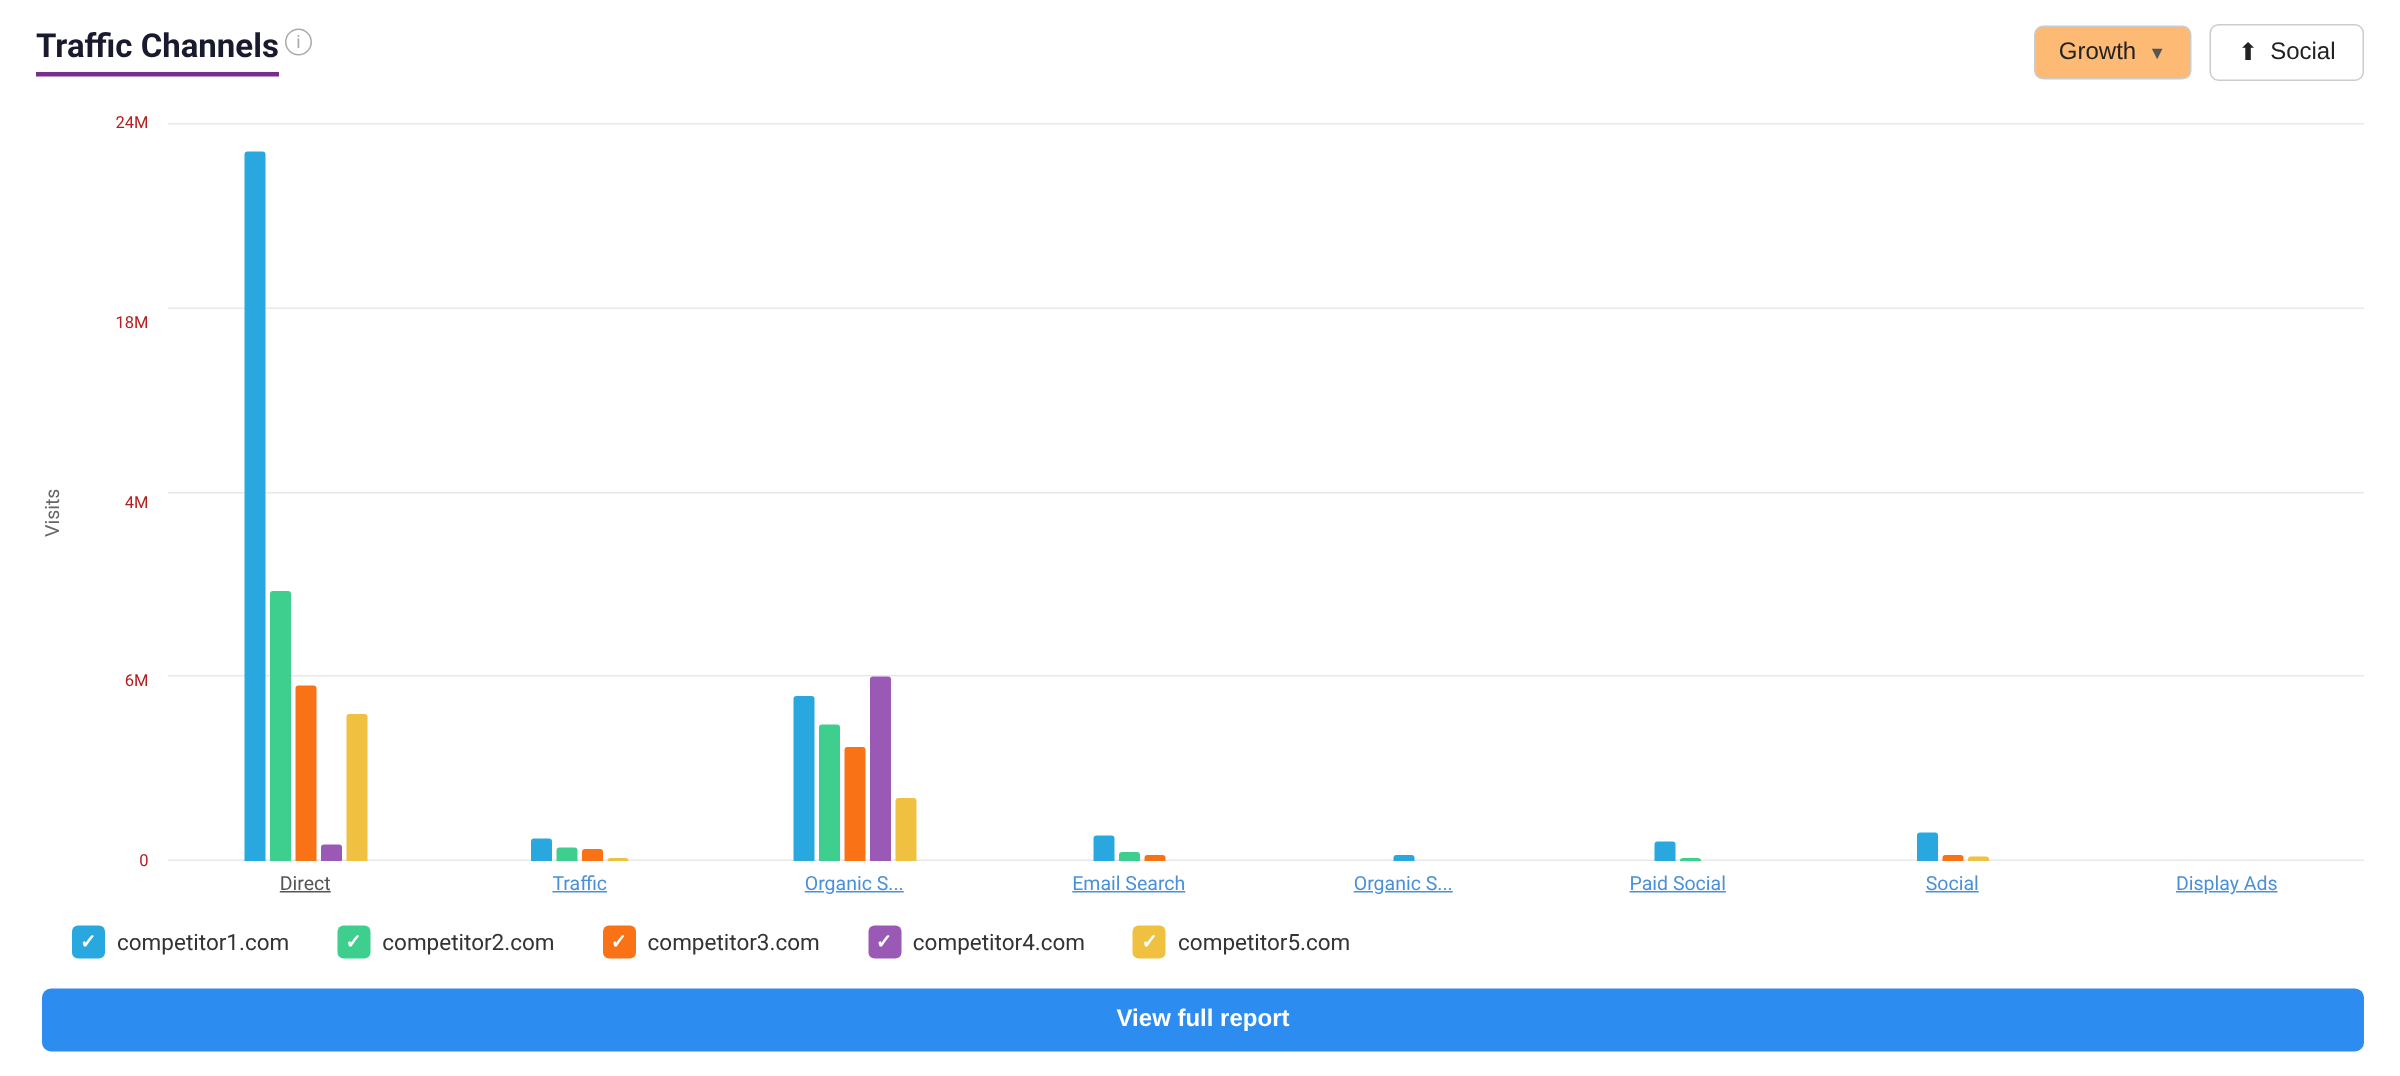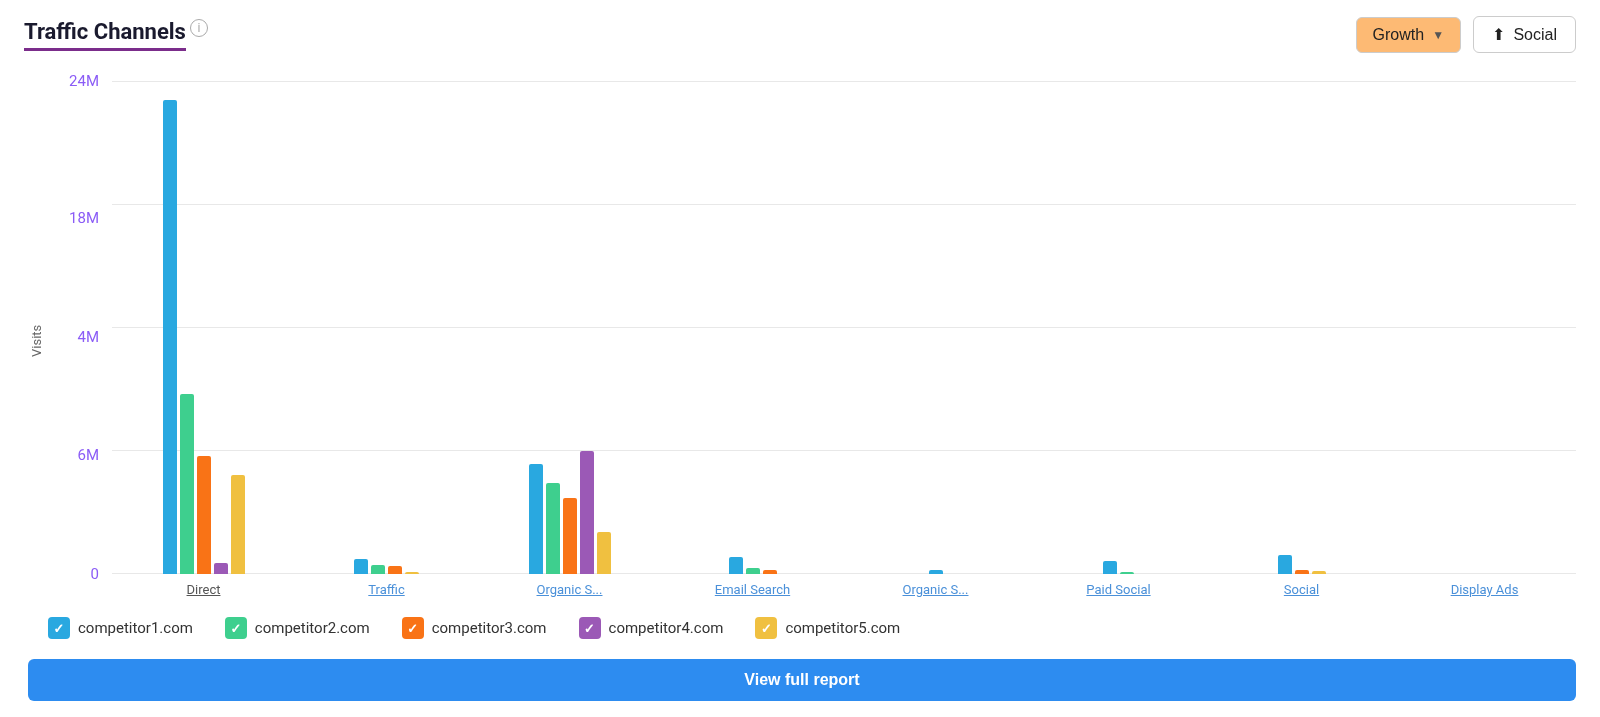--- a/index.html
+++ b/index.html
@@ -127,22 +127,22 @@
     .y-labels {
       position: absolute;
       top: 0; left: 0; bottom: 0;
       width: 55px;
       display: flex;
       flex-direction: column;
       justify-content: space-between;
       align-items: flex-end;
     }
     .y-label {
-      font-size: 15px;
-      color: #8b5cf6;
+      font-size: 11px;
+      color: #b91c1c;
       padding-right: 8px;
       transform: translateY(50%);
     }
     .y-label:first-child { transform: translateY(-50%); }
     .bars-area {
       position: absolute;
       top: 0; left: 60px; right: 0; bottom: 0;
       display: flex;
       align-items: flex-end;
       padding-bottom: 0;

